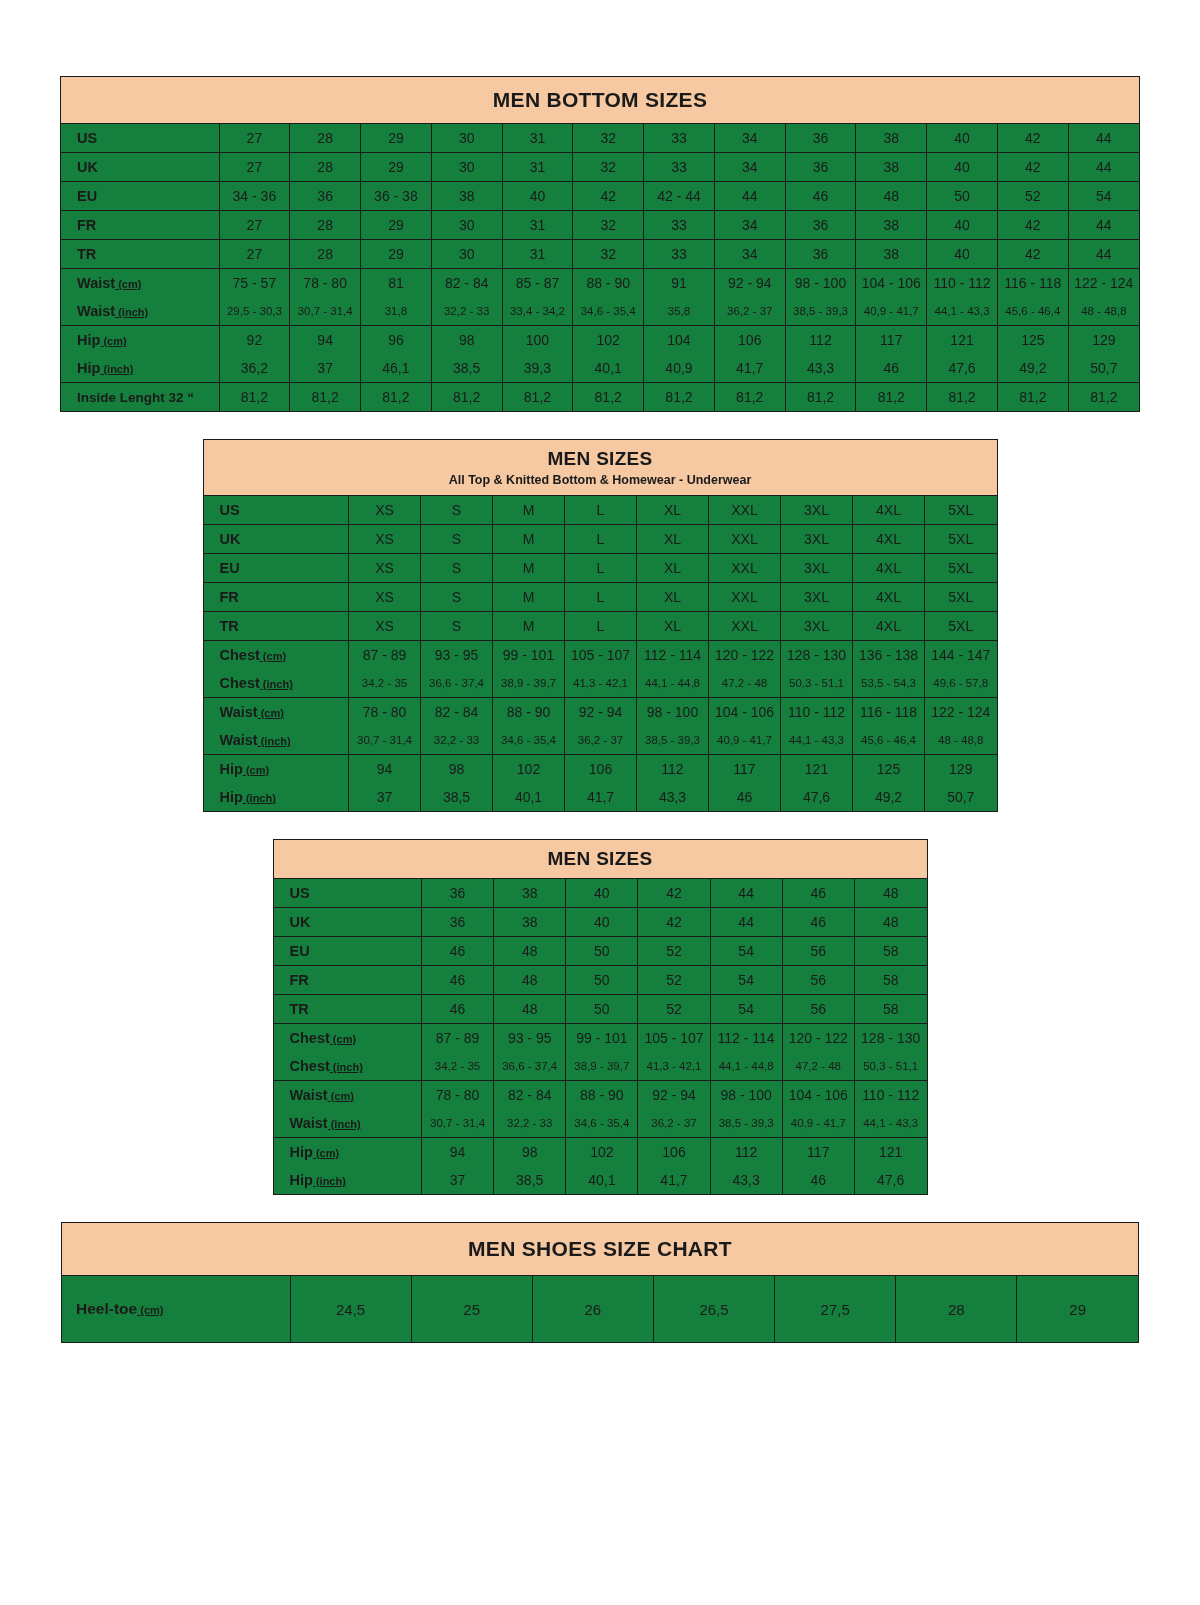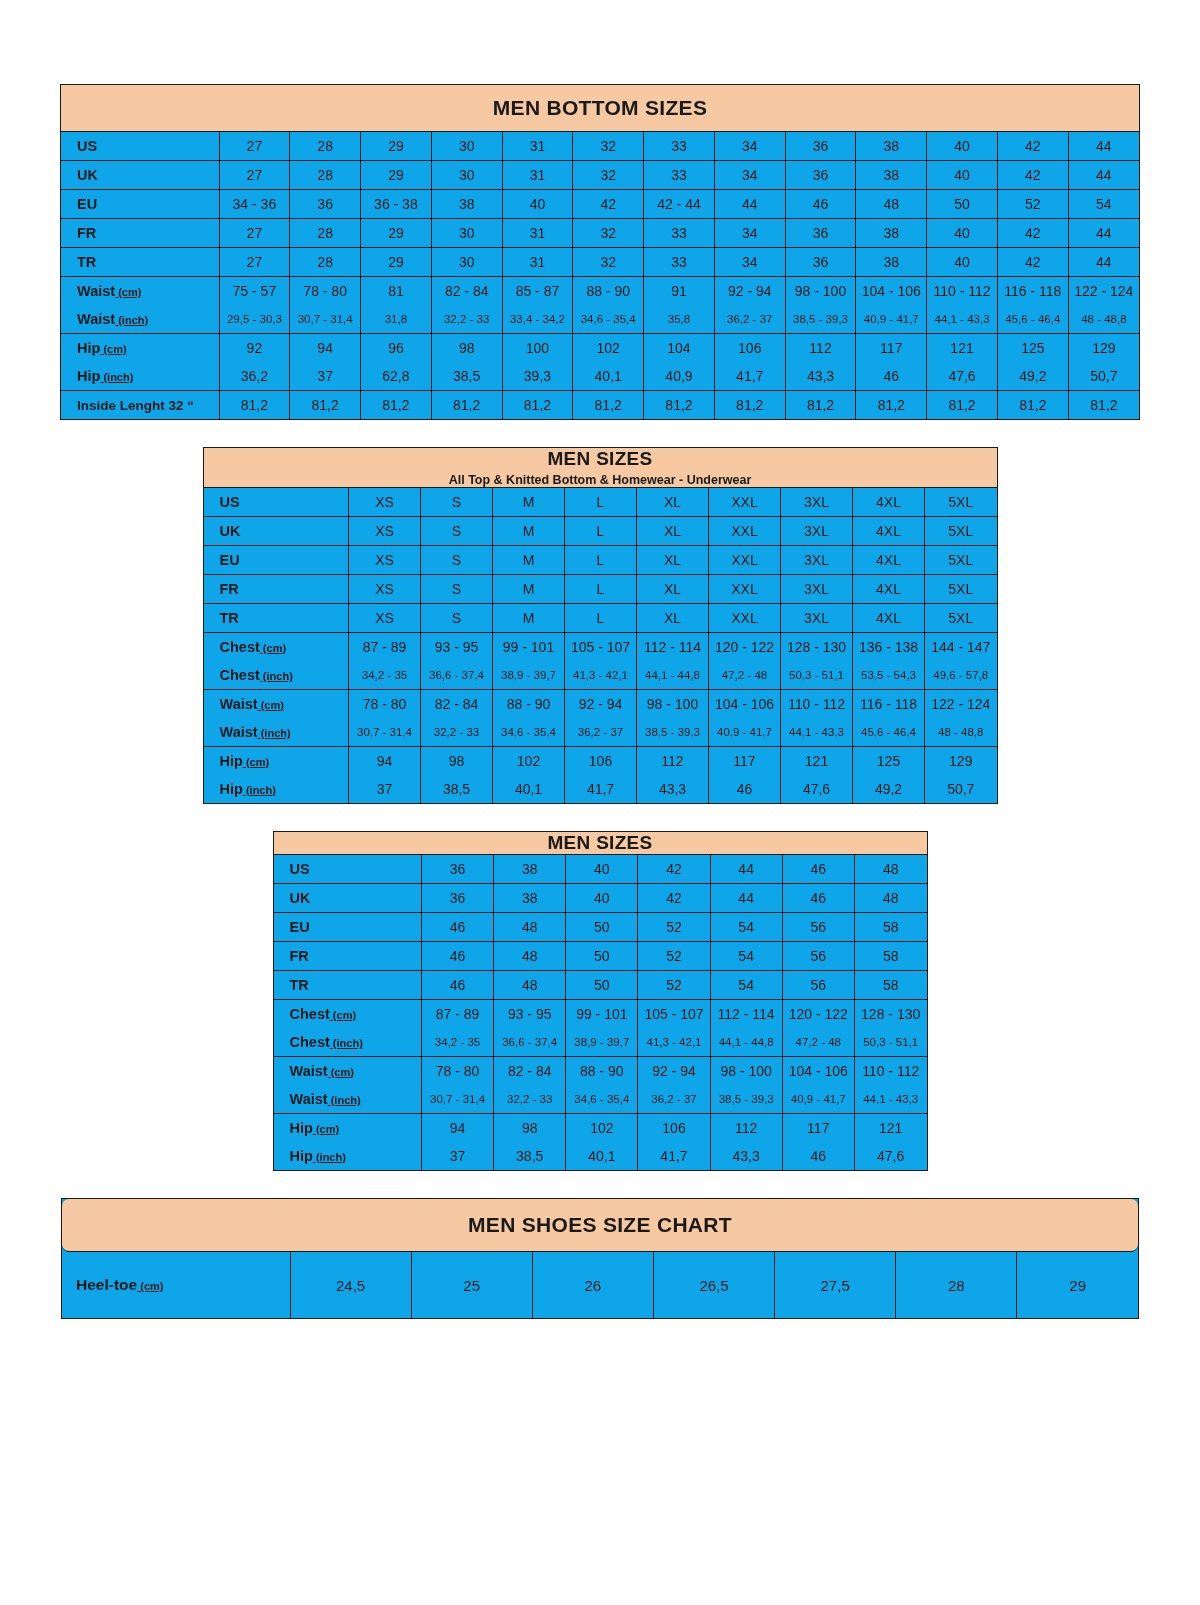--- a/index.html
+++ b/index.html
@@ -8,22 +8,22 @@
     margin: 0;
     background: #ffffff;
     width: 1200px;
     min-height: 1605px;
     font-family: "Liberation Sans", sans-serif;
     color: var(--ink);
     padding-top: 76px;
   }
   .size-table {
     border: 1.6px solid var(--ink);
-    margin: 8px auto 27px auto;
-    background: #0ea5e9;
+    margin: 0 auto 27px auto;
+    background: #15803d;
   }
   .tbl-head {
     background: var(--accent);
     border-bottom: 1.6px solid var(--ink);
     text-align: center;
     padding: 11px 4px;
   }
   .tbl-title {
     font-size: 21px;
     font-weight: bold;
@@ -60,25 +60,25 @@
   }
   td.label .suffix { font-size: 11px; font-weight: bold; text-decoration: underline; }
   tr.small-vals td { font-size: 11.5px; }
   tr.small-vals td.label { font-size: 14.5px; }
   tr.bold-vals td { font-weight: bold; font-size: 15px; }
   
   .t1 { width: 1080px; }
   .t2 { width: 795px; }
   .t3 { width: 655px; }
   .t4 { width: 1078px; }
-  .t2 .tbl-head, .t3 .tbl-head { padding: 0 4px; }
+  .t2 .tbl-head, .t3 .tbl-head { padding: 8px 4px; }
   .t2 .tbl-title, .t3 .tbl-title { font-size: 19px; }
   .t4 td { padding: 24px 4px; font-size: 15px; }
   .t4 td.label { font-size: 15.5px; padding-left: 14px; }
-  .t4 .tbl-head { padding: 14px 16px; border-radius: 7px; }
+  .t4 .tbl-head { padding: 14px 16px; }
   .t1 td.label.long { font-size: 13.5px; }
 </style>
 </head>
 <body>
 
 <section class="size-table t1">
   <div class="tbl-head">
     <div class="tbl-title">MEN BOTTOM SIZES</div>
   </div>
   <table>
@@ -224,21 +224,21 @@
           <td>112</td>
           <td>117</td>
           <td>121</td>
           <td>125</td>
           <td>129</td>
         </tr>
         <tr>
           <td class="label"><span>Hip</span><span class="suffix"> (inch)</span></td>
           <td>36,2</td>
           <td>37</td>
-          <td>62,8</td>
+          <td>46,1</td>
           <td>38,5</td>
           <td>39,3</td>
           <td>40,1</td>
           <td>40,9</td>
           <td>41,7</td>
           <td>43,3</td>
           <td>46</td>
           <td>47,6</td>
           <td>49,2</td>
           <td>50,7</td>

